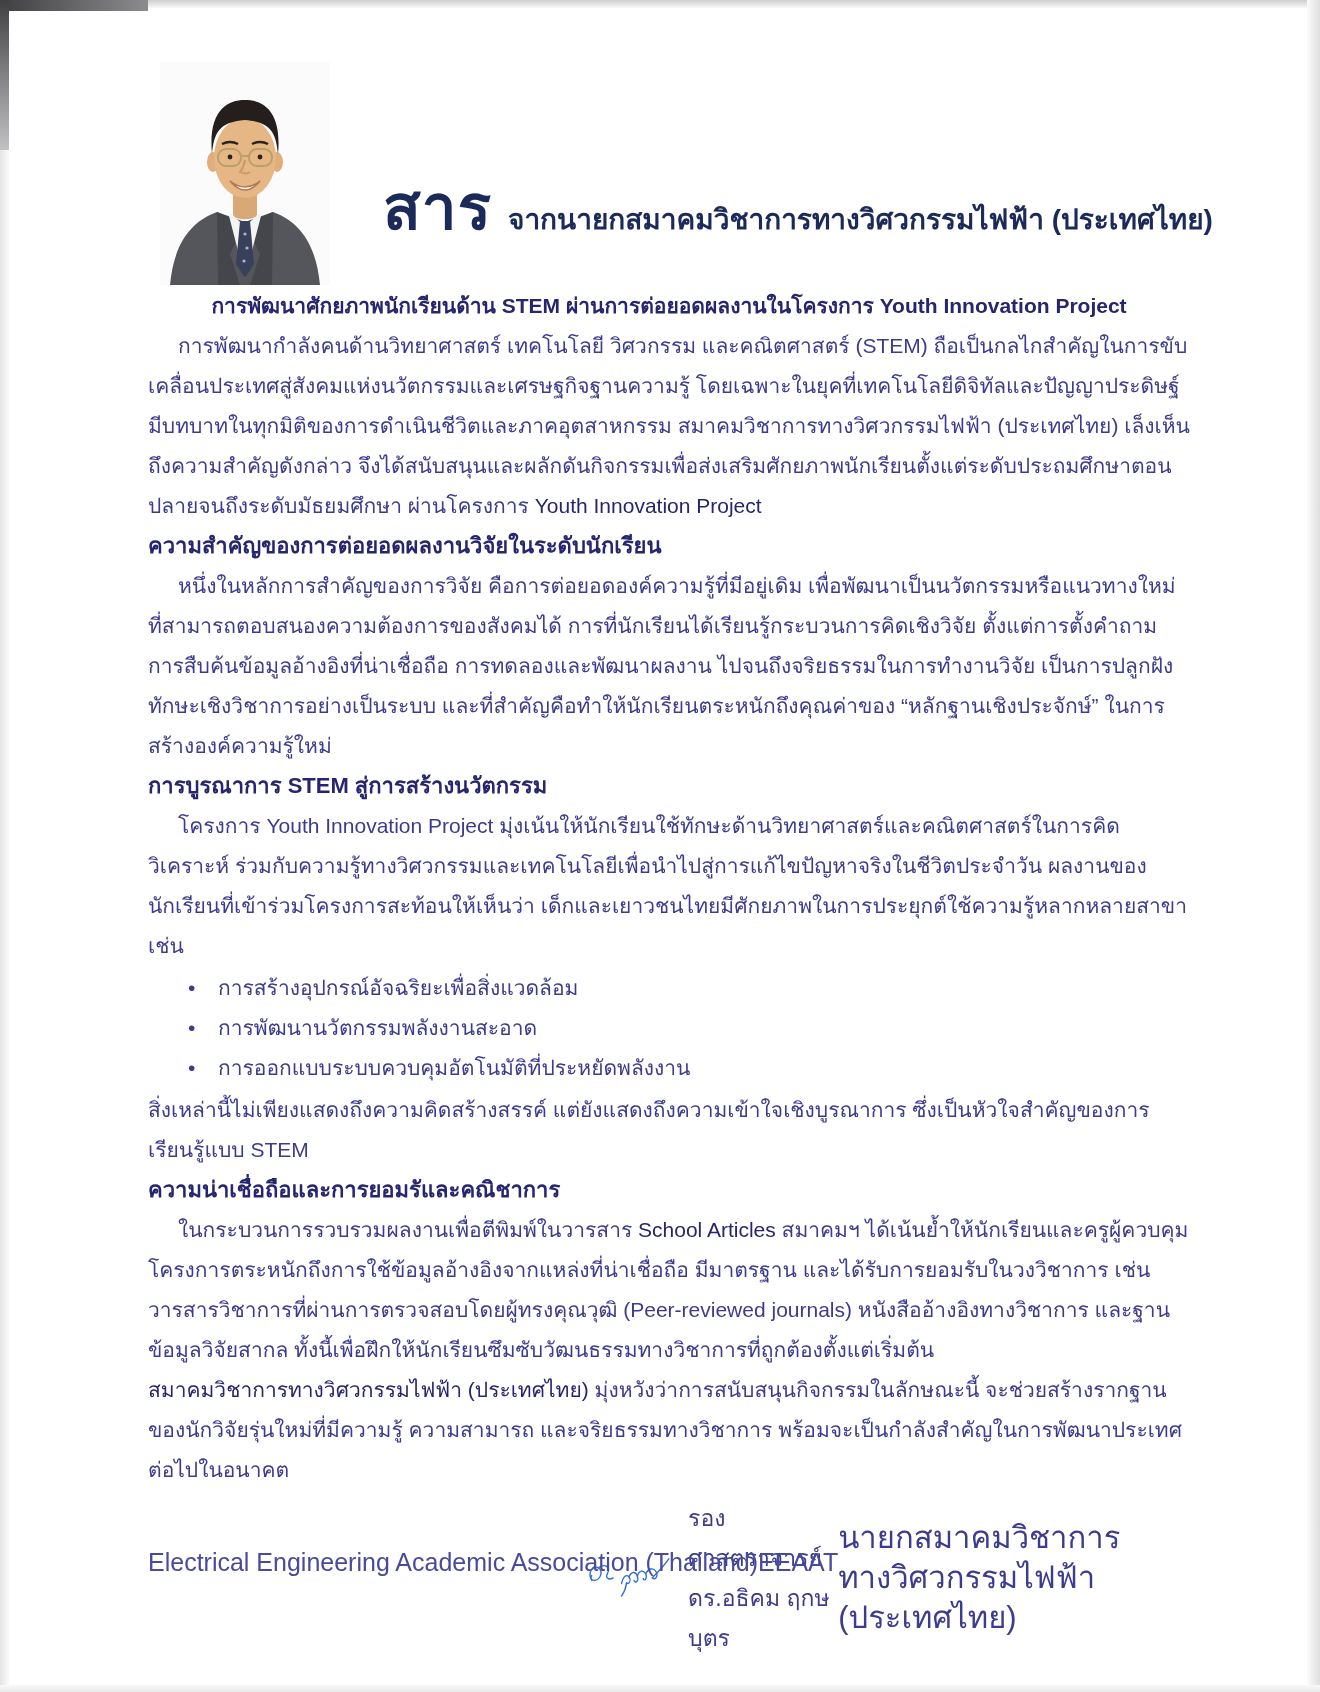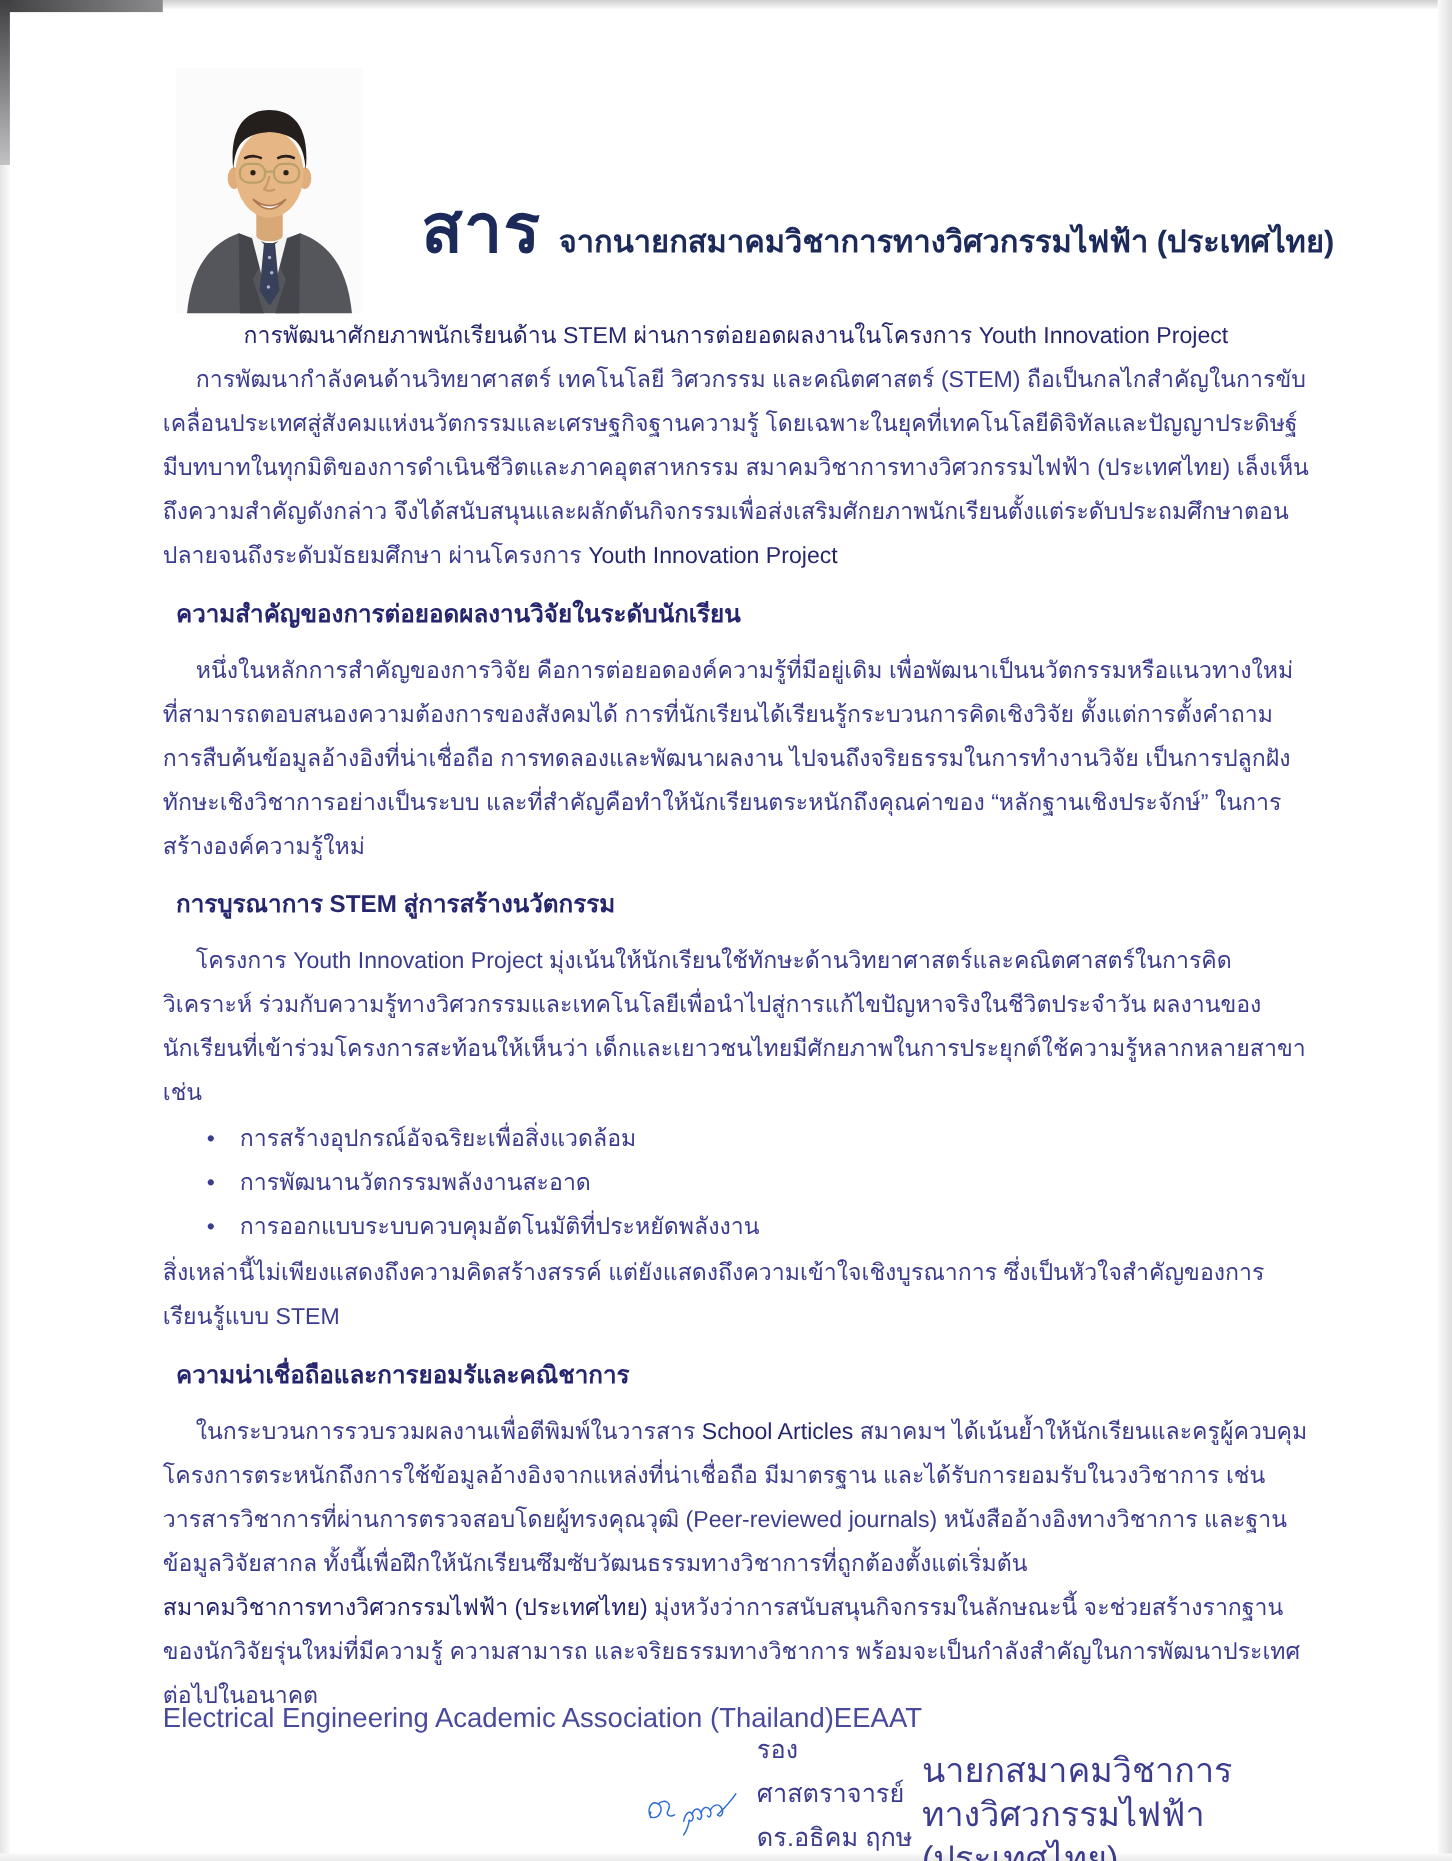--- a/index.html
+++ b/index.html
@@ -29,22 +29,22 @@
 
   
   .masthead{position:absolute;left:383px;top:158px;width:770px;display:flex;align-items:baseline;gap:16px;white-space:nowrap;}
   .masthead .big{font-size:62px;font-weight:700;color:#1c2a5a;letter-spacing:1px;text-align:right;}
   .masthead .rest{font-size:28px;font-weight:700;color:#1c2a5a;}
 
   
   .content{position:absolute;left:148px;top:286px;width:1042px;font-size:21px;line-height:40px;}
   .content p{margin:0;}
   .indent{text-indent:30px;}
-  .intro-heading{font-weight:400;color:#26266e;text-align:center;}
-  h2.sec{margin:12px;font-size:22px;line-height:40px;font-weight:700;color:#26266e;}
+  .intro-heading{font-weight:700;color:#26266e;text-align:center;}
+  h2.sec{margin:0;font-size:22px;line-height:40px;font-weight:700;color:#26266e;}
   .b{font-weight:400;color:#26266e;}
   ul.points{margin:2px 0;padding:0;list-style:none;}
   ul.points li{position:relative;padding-left:70px;line-height:40px;}
   ul.points li .dot{position:absolute;left:40px;top:0;color:#3c3c8e;}
   .note{margin:0;}
 
   
   .sign-area{margin-top:8px;display:flex;flex-direction:column;align-items:flex-end;padding-right:50px;}
   .sign-inner{width:560px;display:flex;flex-direction:row;align-items:center;}
   .sig-svg{margin-bottom:2px;}

